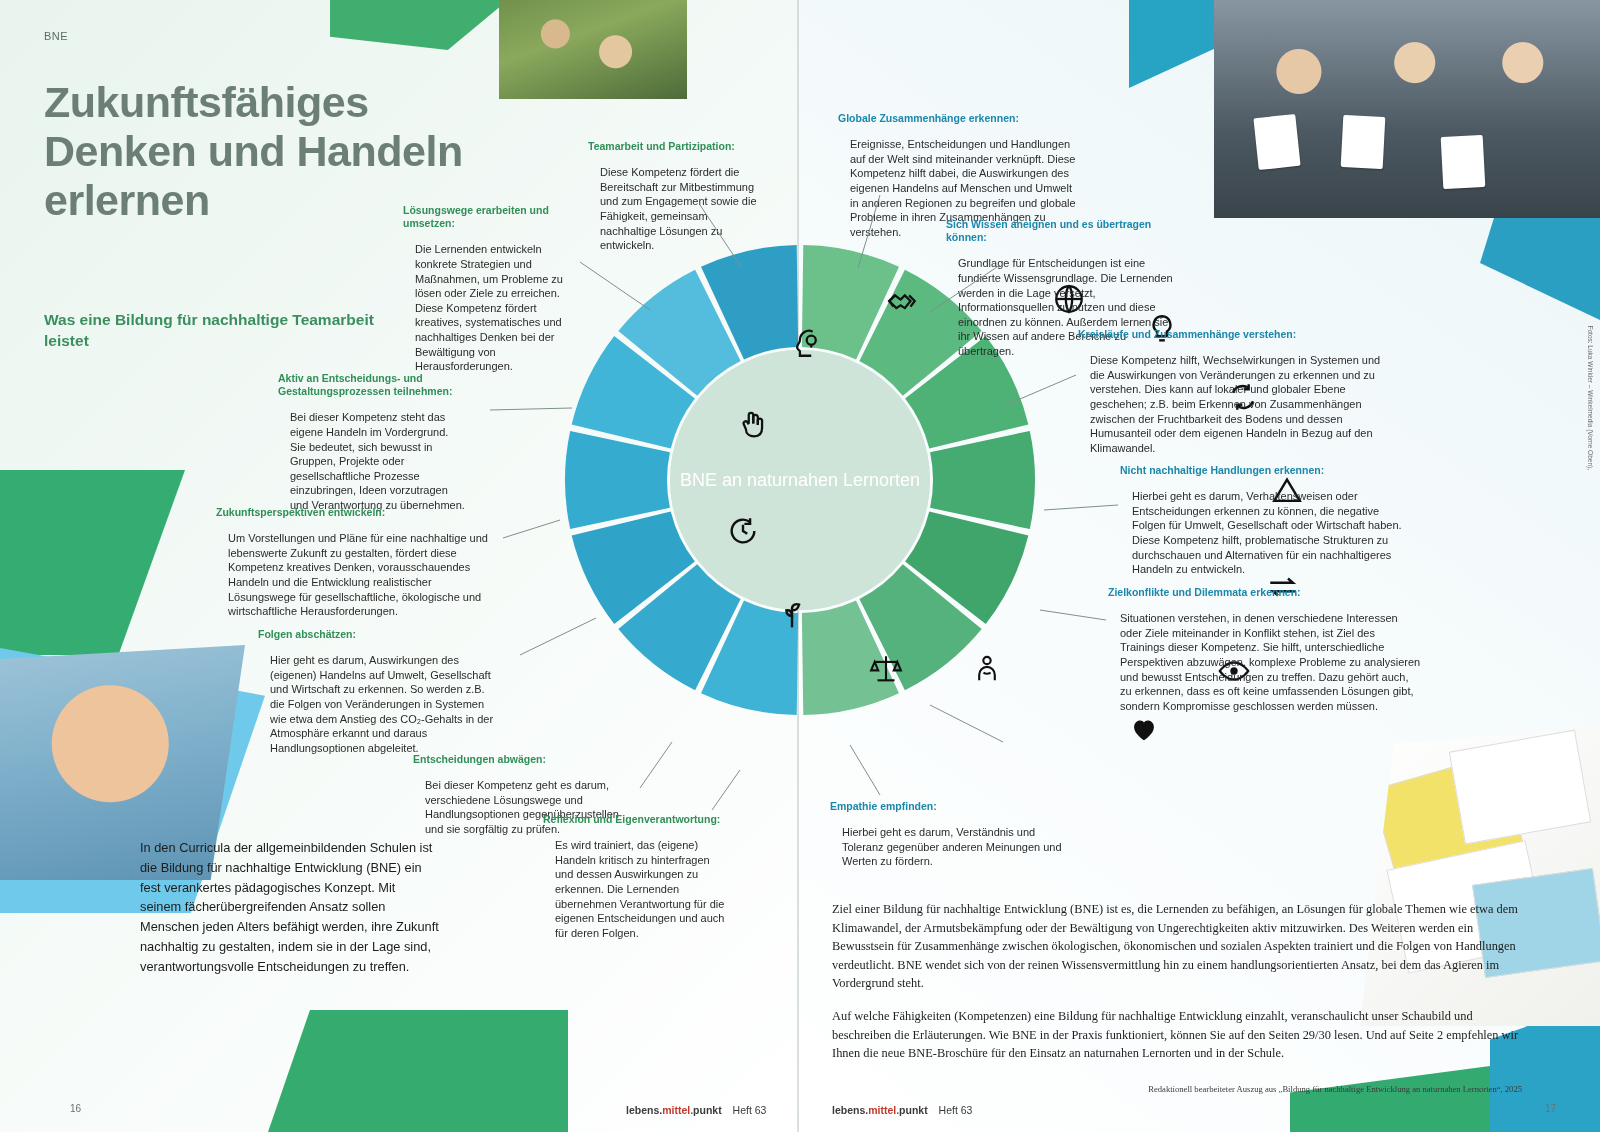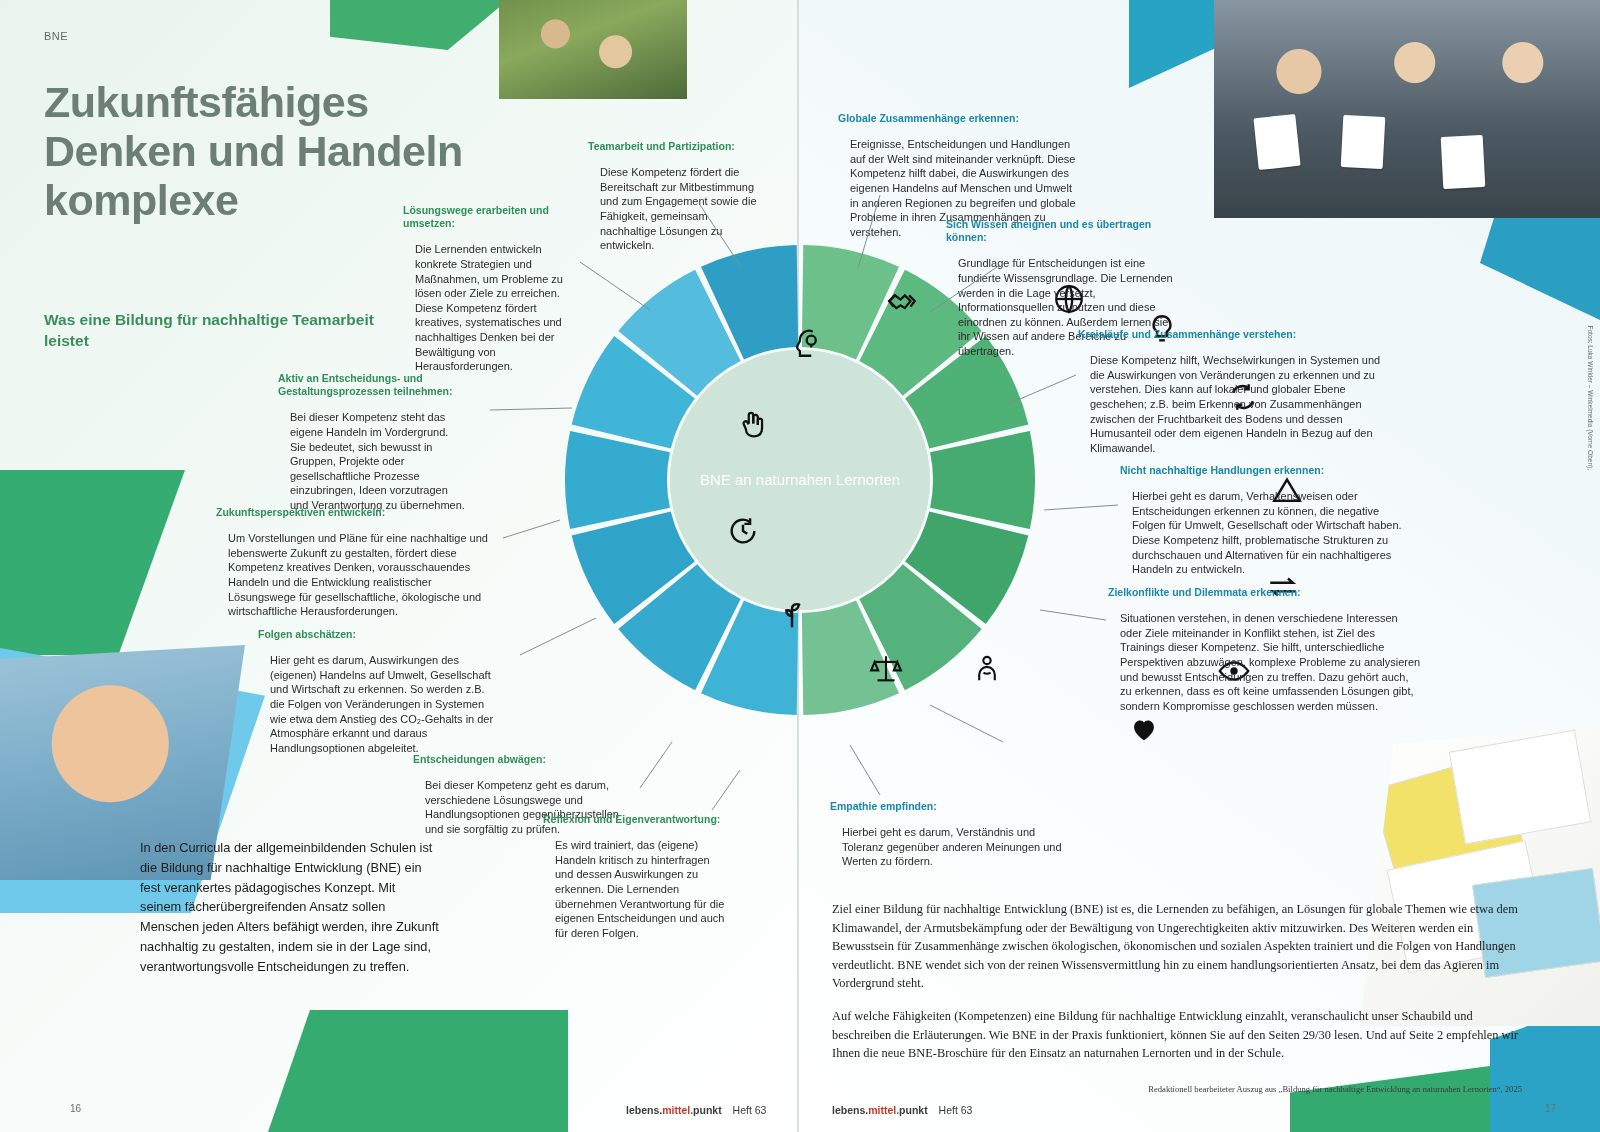--- a/index.html
+++ b/index.html
@@ -96,21 +96,21 @@
   .subtitle{
     position:absolute;left:44px;top:310px;width:330px;
     font-size:15.5px;line-height:1.35;color:#3b8f5f;font-weight:600;
   }
 
   
   .wheel{position:absolute;left:560px;top:240px;width:480px;height:480px;}
   .hub{
     position:absolute;left:110px;top:110px;width:260px;height:260px;border-radius:50%;
     background:#cfe4d9;display:flex;align-items:center;justify-content:center;
-    color:#ffffff;font-size:15px;line-height:1.35;text-align:center;font-weight:400;
+    color:#ffffff;font-size:18px;line-height:1.35;text-align:center;font-weight:400;
   }
   .seg-icon{position:absolute;width:38px;height:38px;display:flex;align-items:center;justify-content:center;}
   .seg-icon svg{width:34px;height:34px;}
 
   
   .ann{position:absolute;width:215px;}
   .ann h3{margin:0 0 2px 0;font-size:10.5px;line-height:1.25;font-weight:700;}
   .ann p{margin:12px;font-size:11px;line-height:1.33;color:#2b2b2b;}
   .ann.green h3{color:#2f8f57;}
   .ann.blue h3{color:#1a87ab;}
@@ -166,21 +166,21 @@
   <div class="photo photo-boy"></div>
   <div class="photo photo-cards">
     <div style="position:absolute;left:22px;top:44px;width:130px;height:96px;background:#f3e26a;transform:rotate(-16deg);border:1px solid #ddd;"></div>
     <div style="position:absolute;left:96px;top:14px;width:126px;height:92px;background:#ffffff;transform:rotate(-10deg);border:1px solid #ddd;"></div>
     <div style="position:absolute;left:36px;top:128px;width:140px;height:104px;background:#ffffff;transform:rotate(-12deg);border:1px solid #ddd;"></div>
     <div style="position:absolute;left:118px;top:150px;width:120px;height:92px;background:#9fd5e6;transform:rotate(-8deg);border:1px solid #ddd;"></div>
   </div>
   <div class="credit">Fotos: Luka Winkler – Winkelmedia (Vorne Oben),</div>
 
   <div class="bne-tag">BNE</div>
-  <h1 class="title">Zukunftsfähiges Denken und Handeln komplexe</h1>
+  <h1 class="title">Zukunftsfähiges Denken und Handeln erlernen</h1>
   <div class="subtitle">Was eine Bildung für nachhaltige Teamarbeit leistet</div>
 
   <div class="wheel">
     <svg width="480" height="480" viewBox="0 0 480 480">
       <g transform="translate(240,240)">
 
         <g id="segs">
             <path d="M 3.2811123796991577 -234.9770931421865 A 235 235 0 0 1 98.9965596733085 -213.1306668990858 L 56.02784015553205 -120.62288807480175 A 133 133 0 0 0 1.8569699851063317 -132.98703569323746 Z" fill="#6cc08a"></path>
             <path d="M 104.90891988570476 -210.28342428354827 A 235 235 0 0 1 181.66674896988914 -149.0710982005274 L 102.81564941700108 -84.36789813051125 A 133 133 0 0 0 59.373984445952054 -119.01146991366775 Z" fill="#5cb97f"></path>
             <path d="M 185.75822918487881 -143.94054428859866 A 235 235 0 0 1 228.3556106365195 -55.48617026631325 L 129.23955836024294 -31.402811257104947 A 133 133 0 0 0 105.13125311314418 -81.46422293780265 Z" fill="#4eb175"></path>

